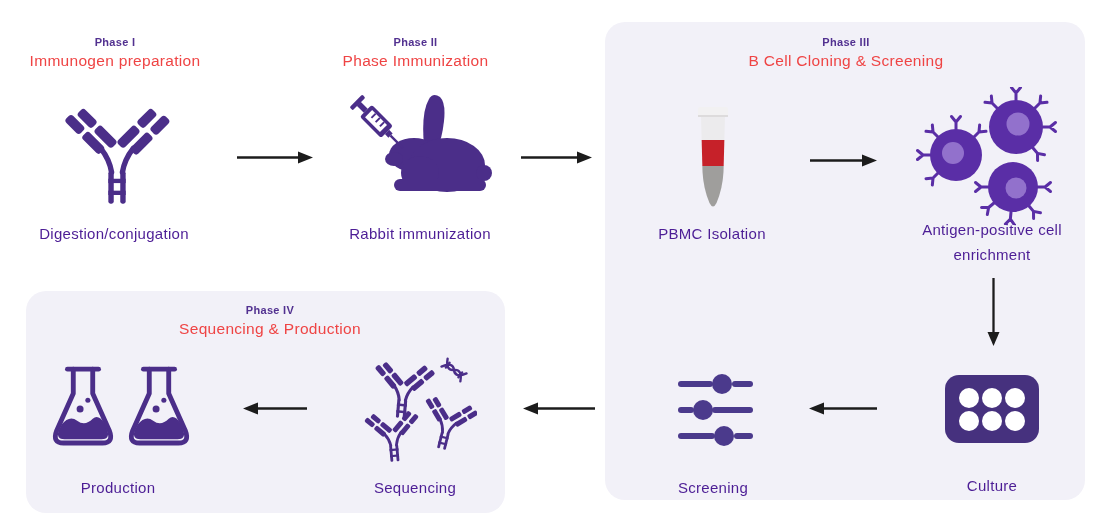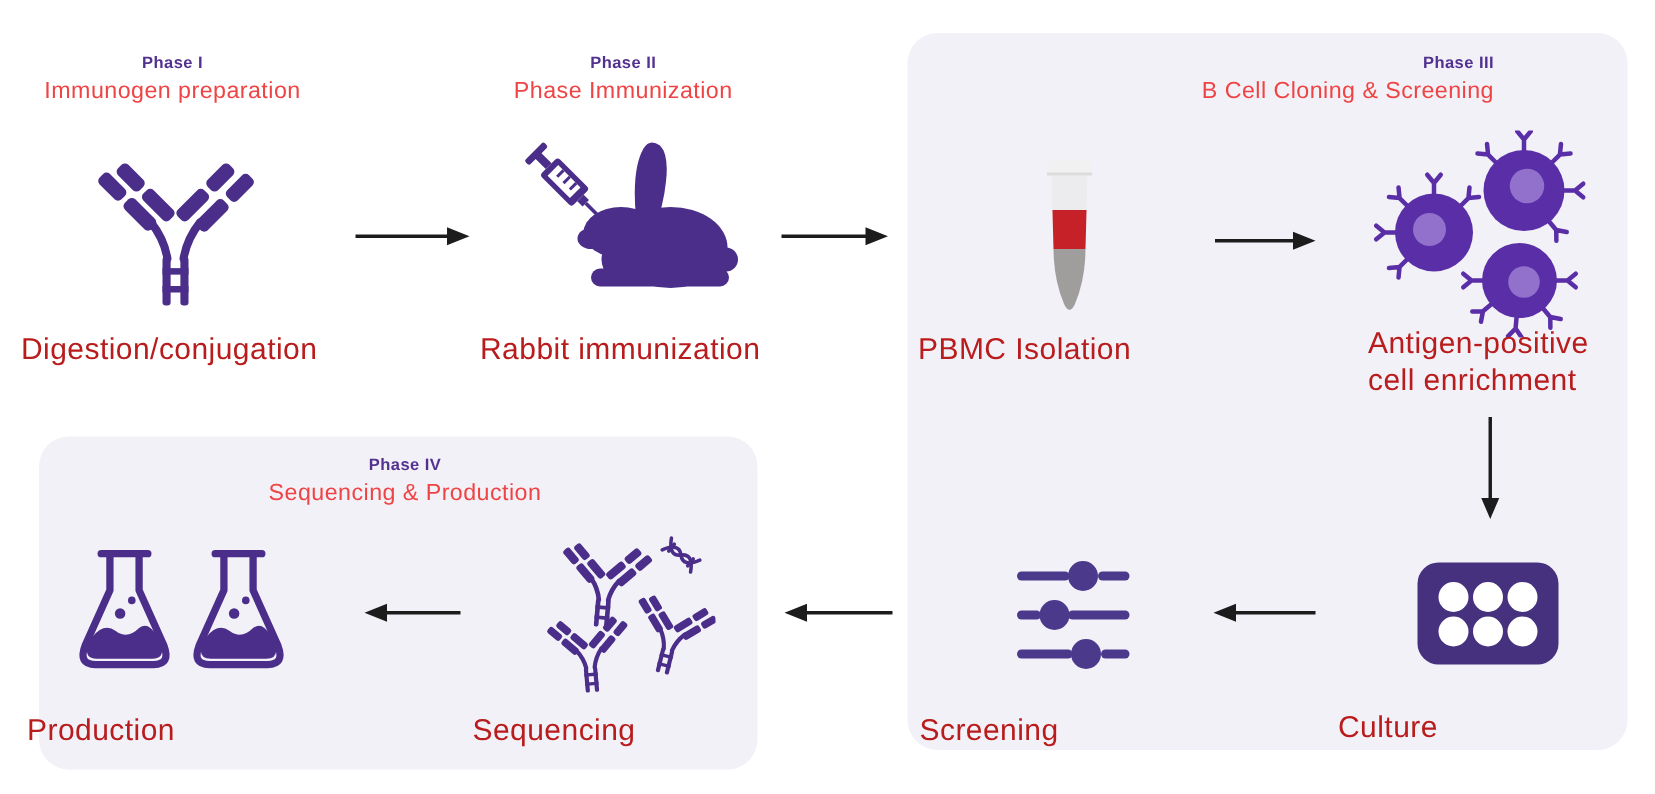--- a/index.html
+++ b/index.html
@@ -5,21 +5,21 @@
   html,body{margin:0;padding:0;background:#ffffff;}
   .canvas{
     position:relative;width:1103px;height:529px;background:#ffffff;overflow:hidden;
     font-family:"Liberation Sans", sans-serif;
   }
   .abs{position:absolute;}
   .panel{position:absolute;background:#f2f1f8;border-radius:20px;}
   .phase-header{position:absolute;text-align:center;}
   .phase-title{font-size:11px;font-weight:bold;color:#523190;letter-spacing:.3px;}
   .phase-subtitle{font-size:15.5px;color:#ef4444;margin-top:4px;letter-spacing:.3px;}
-  .step-label{position:absolute;text-align:left;font-size:20px;color:#b91c1c;letter-spacing:.3px;line-height:25px;}
+  .step-label{position:absolute;text-align:center;font-size:15px;color:#4c1d95;letter-spacing:.3px;line-height:25px;}
   svg{display:block;}
 </style>
 </head>
 <body>
 
 <div class="canvas">
 
   <svg width="0" height="0" style="position:absolute" aria-hidden="true">
     <defs>
       <g id="ab-glyph" fill="#4b2e89">
@@ -53,21 +53,21 @@
   <div class="panel" style="left:26px;top:291px;width:479px;height:222px;"></div>
 
   <div class="phase-header" style="left:10px;top:36px;width:210px;">
     <div class="phase-title">Phase I</div>
     <div class="phase-subtitle">Immunogen preparation</div>
   </div>
   <div class="phase-header" style="left:308px;top:36px;width:215px;">
     <div class="phase-title">Phase II</div>
     <div class="phase-subtitle">Phase Immunization</div>
   </div>
-  <div class="phase-header" style="left:696px;top:36px;width:300px;text-align:right;">
+  <div class="phase-header" style="left:696px;top:36px;width:300px;">
     <div class="phase-title">Phase III</div>
     <div class="phase-subtitle">B Cell Cloning &amp; Screening</div>
   </div>
   <div class="phase-header" style="left:120px;top:304px;width:300px;">
     <div class="phase-title">Phase IV</div>
     <div class="phase-subtitle">Sequencing &amp; Production</div>
   </div>
 
   <div class="abs" style="left:54px;top:104px;">
     <svg width="126" height="104" viewBox="-58 -48 116 96">

